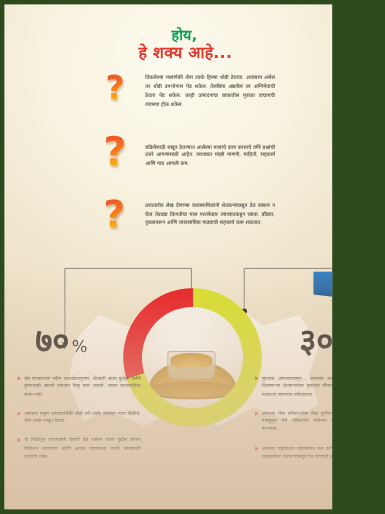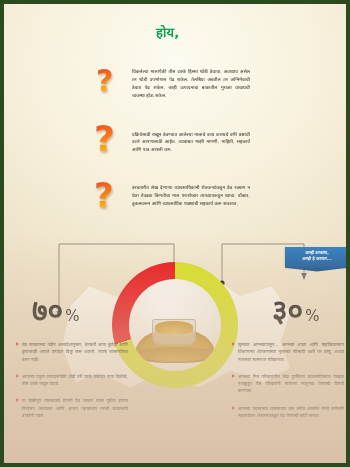--- a/index.html
+++ b/index.html
@@ -2,21 +2,21 @@
 <html><head>
 <meta charset="utf-8">
 <style>
   html,body{margin:0;padding:0;}
   body{
     width:350px;height:467px;overflow:hidden;
     font-family:"DejaVu Sans","Liberation Sans",sans-serif;
     background:#2d4a1e;
   }
   .page{
-    position:absolute;left:4px;top:4px;width:342px;height:459px;
+    position:absolute;left:4px;top:4px;width:298px;height:459px;
     background:
       radial-gradient(ellipse 120% 80% at 50% 12%, #fdfbf0 0%, #f7f1dd 34%, #efe4cb 62%, #e3d3bb 100%);
     overflow:hidden;
   }
   .page:before{
     content:"";position:absolute;left:0;right:0;top:0;height:2px;
     background:linear-gradient(90deg,#8fbf3f,#d9e02e);
     opacity:.0;
   }
   
@@ -130,20 +130,21 @@
   }
   .bullet .btxt{font-size:4.3px;line-height:1.7;color:#2b2b26;text-align:justify;letter-spacing:.04px;}
 </style>
 </head>
 <body>
 
 <div class="page">
 
   <div class="header">
     <div class="h-line1">होय,</div>
+    <div class="h-line2">हे शक्य आहे...</div>
   </div>
 
   <div class="qmarks">
     <div class="qm qm1">?</div>
     <div class="qm qm2">?</div>
     <div class="qm qm3">?</div>
   </div>
 
   <div class="paras">
     <div class="para p1">विकलेल्या मालापैकी तीस टक्के हिस्सा थोडी ठेवावा. अवघ्याय असेल तर थोडी उपभोगास पेढ शकेल. तेलबिया अन्नतील तर अग्निमेवाची ठेवता पेढ शकेल. काही उत्पादनाचा बाकातील मुराळा वाचायची व्यवस्था होऊ शकेल.</div>

